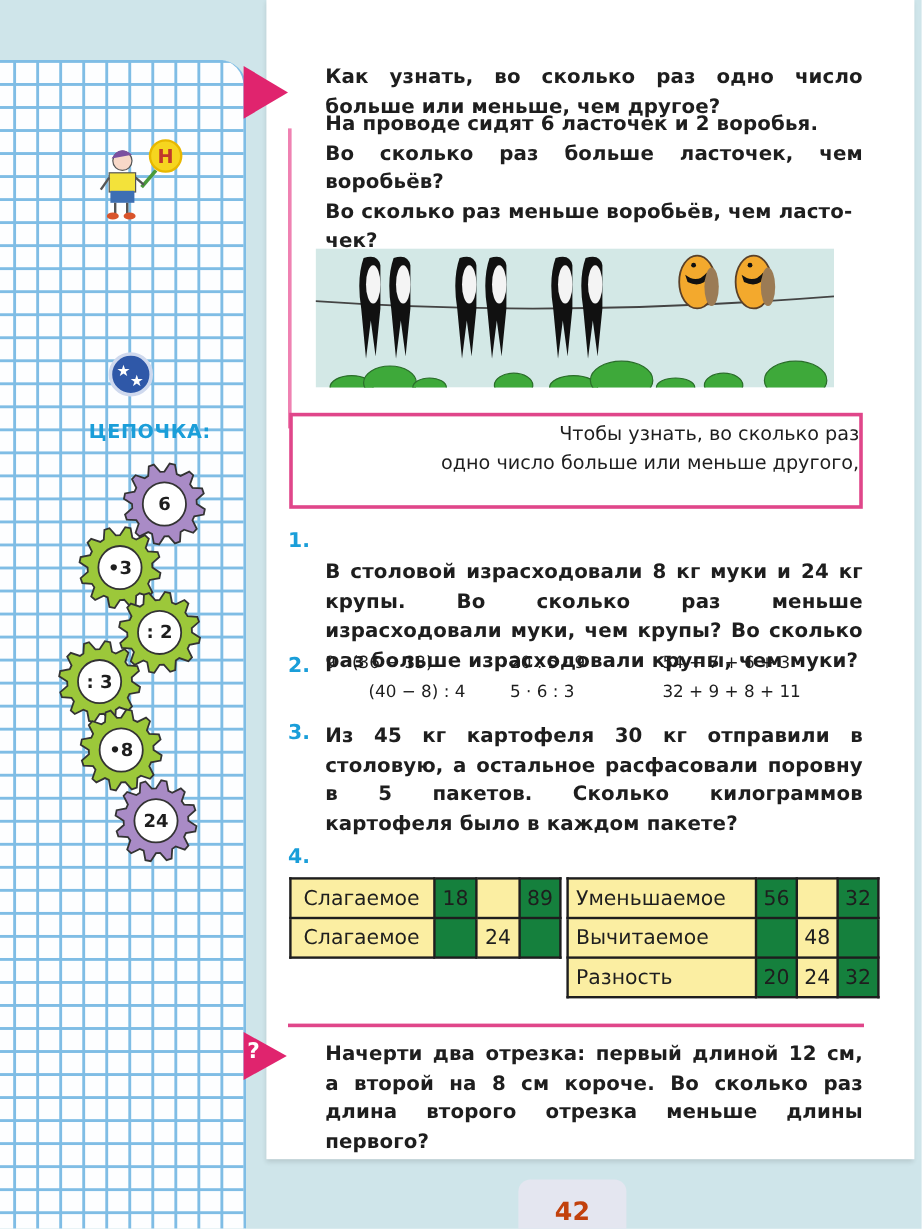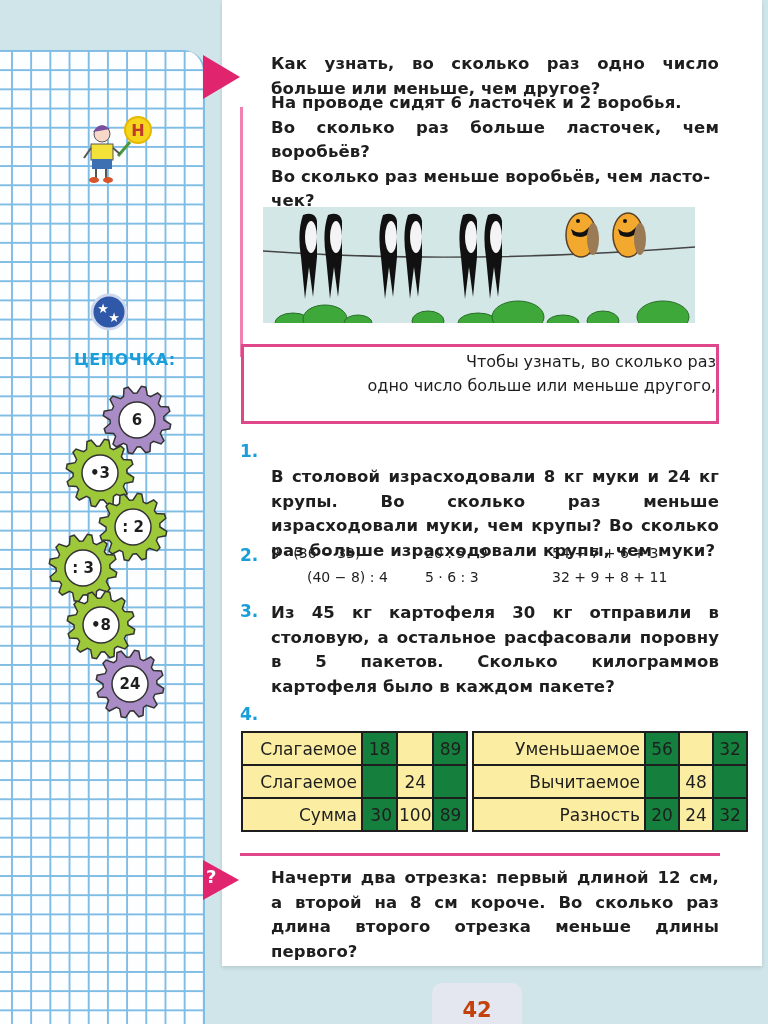--- a/index.html
+++ b/index.html
@@ -17,21 +17,21 @@
   .page { position:absolute; left:222px; top:0; width:540px; height:966px; background:#fff; box-shadow:0 2px 4px rgba(0,0,0,0.12); }
   .marker-tri { position:absolute; width:0; height:0; border-top:22px solid transparent; border-bottom:22px solid transparent; border-left:37px solid #e0246e; }
   .pink-vline { position:absolute; left:240px; top:107px; width:3px; height:250px; background:#ef82b2; }
   .text-block { position:absolute; left:271px; width:448px; font-size:16.5px; line-height:24.5px; font-weight:bold; letter-spacing:0.1px; text-align:justify; }
   .text-block p { margin:0; }
   .rule-box { position:absolute; left:241px; top:344px; width:478px; height:80px; border:3px solid #e0468a; box-sizing:border-box; text-align:right; font-size:16px; line-height:24px; font-weight:normal; padding-top:3px; }
   .num { position:absolute; left:240px; font-size:17px; font-weight:bold; color:#1a9ed9; }
   .expr { position:absolute; font-size:14px; font-weight:normal; white-space:pre; }
   .tbl { position:absolute; top:731px; border-collapse:collapse; font-size:17px; }
   .tbl td { border:2px solid #1e1e1e; height:33px; padding:0 4px; box-sizing:border-box; }
-  .tbl td.lbl { background:#fbeea2; padding-left:10px; text-align:right; }
+  .tbl td.lbl { background:#fbeea2; padding-left:10px; text-align:left; }
   .tbl td.val { text-align:center; background:#15803d; }
   .tbl td.y { background:#fbeea2; }
   .pink-hline { position:absolute; left:240px; top:853px; width:480px; height:3px; background:#e0468a; }
   .page-num { position:absolute; left:432px; top:983px; width:90px; height:80px; background:#e4e6f0; border-radius:10px; text-align:center; font-size:21px; font-weight:bold; color:#c2410c; line-height:54px; }
   .gear-label { font-family:"DejaVu Sans", sans-serif; font-weight:bold; font-size:15px; fill:#1e1e1e; }
   .chain-title { position:absolute; left:62px; top:350px; font-size:16px; font-weight:bold; color:#1a9ed9; letter-spacing:0.5px;margin-left:12px; }
 </style>
 </head>
 <body>
 
@@ -186,33 +186,27 @@
     <td class="val" style="width:35px;">18</td>
     <td class="val y" style="width:36px;"></td>
     <td class="val" style="width:34px;">89</td>
   </tr>
   <tr>
     <td class="lbl">Слагаемое</td>
     <td class="val"></td>
     <td class="val y">24</td>
     <td class="val"></td>
   </tr>
-  <tr>
-    <td class="lbl">Сумма</td>
-    <td class="val" style="text-align:right;">30</td>
-    <td class="val y" style="padding:0 1px;">100</td>
-    <td class="val">89</td>
-  </tr>
 </tbody>
   </table>
 
 <table class="tbl" style="left:472px;">
   <tbody>
       <tr>
-    <td class="lbl" style="width:172px; padding-left:6px;">Уменьшаемое</td>
+    <td class="lbl" style="width:157px; padding-left:6px;">Уменьшаемое</td>
     <td class="val" style="width:34px;">56</td>
     <td class="val y" style="width:34px;"></td>
     <td class="val" style="width:34px;">32</td>
   </tr>
   <tr>
     <td class="lbl" style="padding-left:6px;margin-top:48px;">Вычитаемое</td>
     <td class="val"></td>
     <td class="val y">48</td>
     <td class="val"></td>
   </tr>

